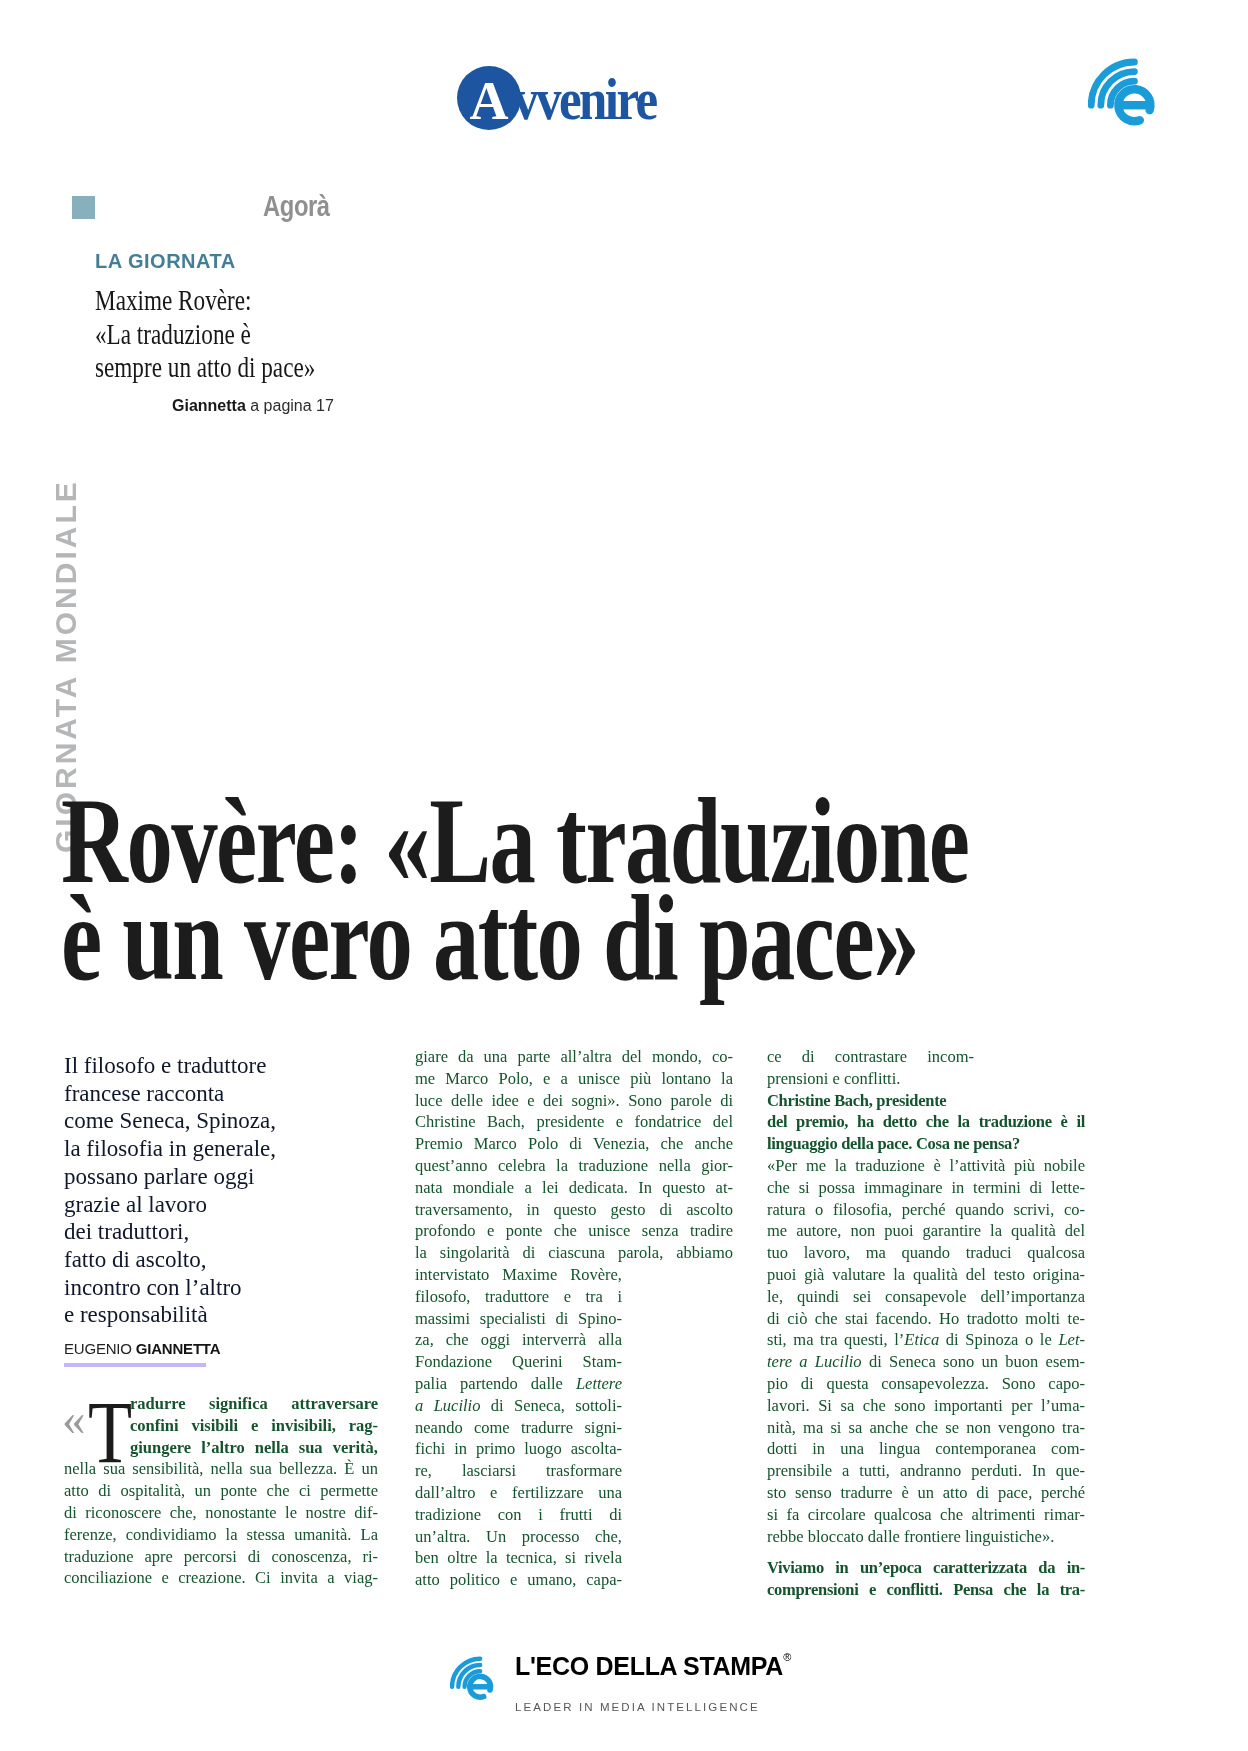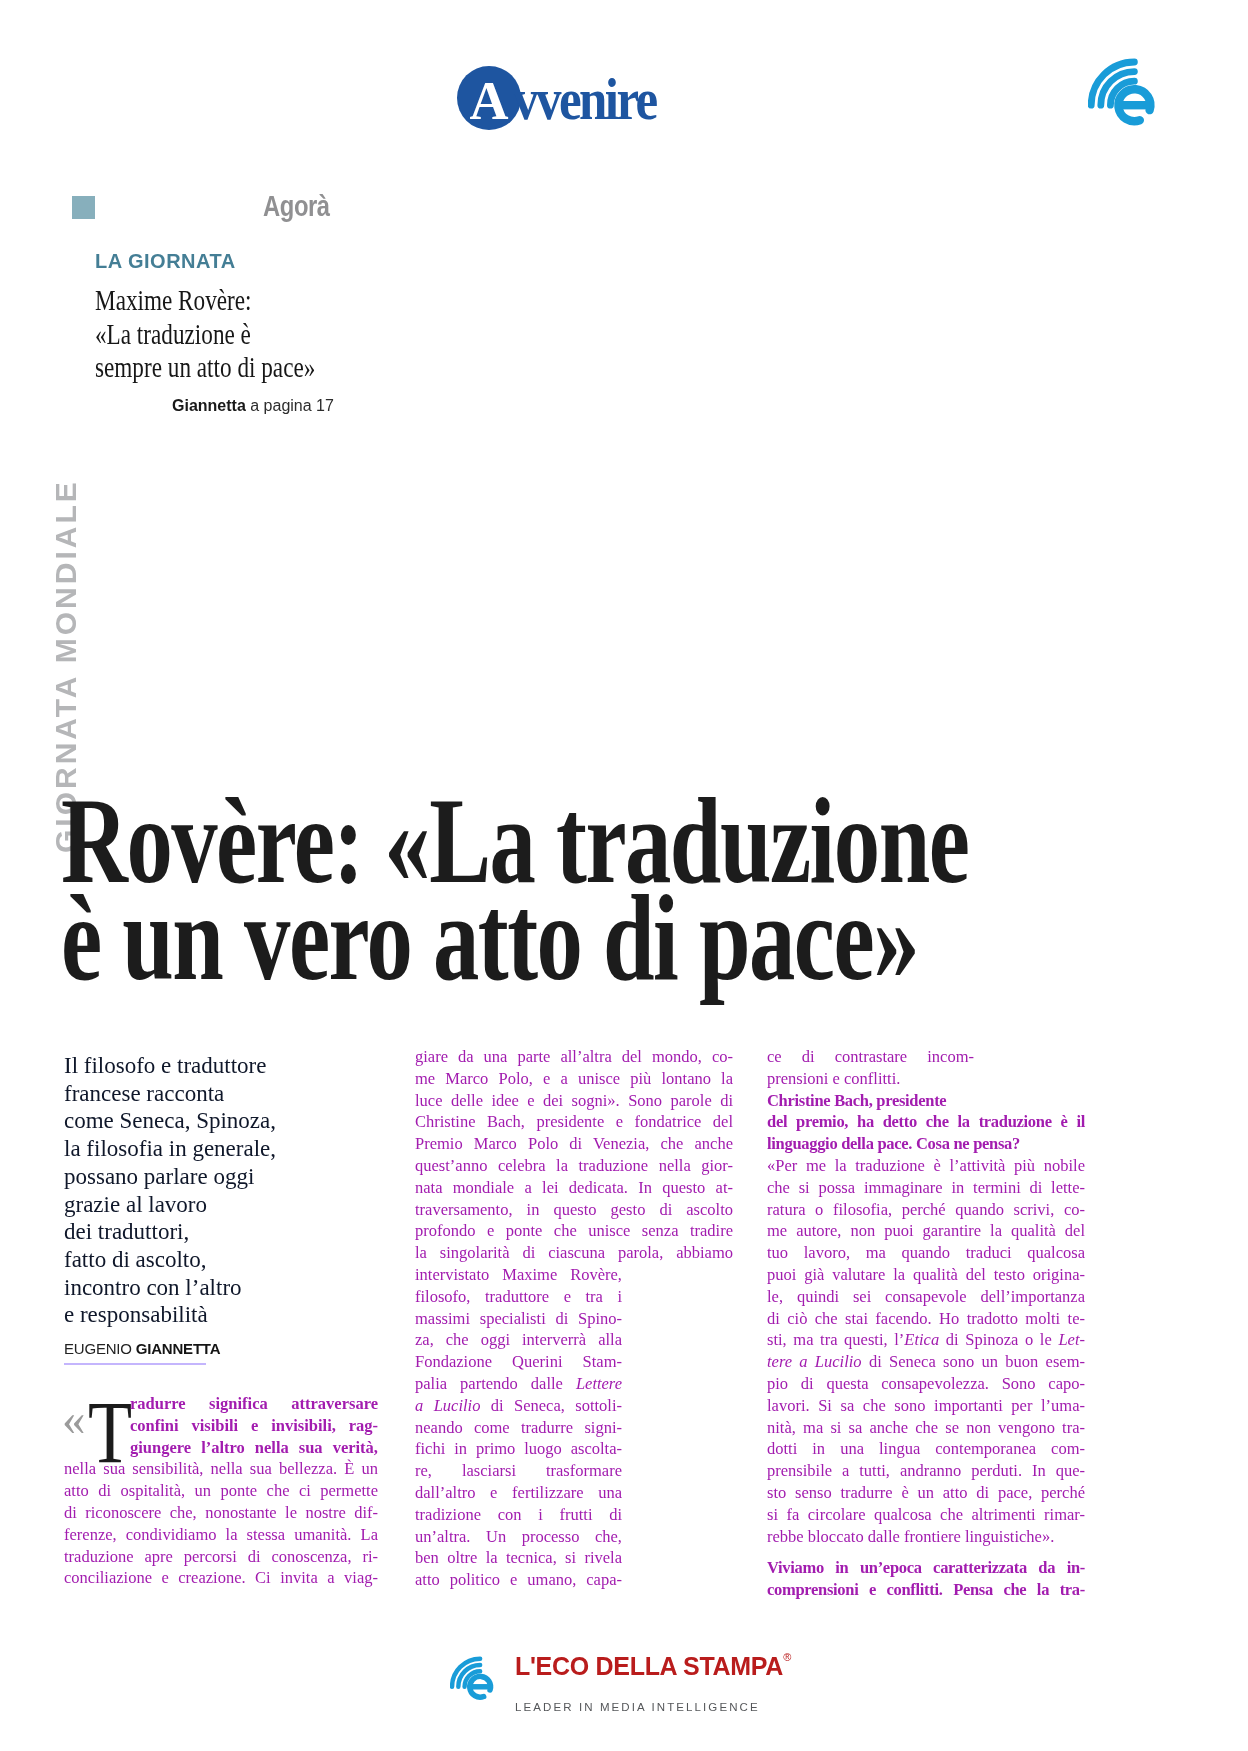--- a/index.html
+++ b/index.html
@@ -42,43 +42,43 @@
   .headline{left:61px;top:792px;width:1400px;font:700 122px/97px "Liberation Serif",serif;
             letter-spacing:-2px;color:#1c1c1c;transform:scaleX(.76);transform-origin:0 0;}
   .headline .ln{white-space:nowrap;text-align-last:left;}
 
   
   .standfirst{left:64px;top:1052px;width:330px;font:400 23px/27.7px "Liberation Serif",serif;color:#0f172a;}
   .standfirst .ln{white-space:nowrap;text-align-last:left;}
 
   
   .byline{left:64px;top:1340px;font:400 15px/17px "Liberation Sans",sans-serif;color:#222;
-          border-bottom:2px solid #c4b5fd;padding:0 0 6px 0;width:142px;letter-spacing:-.2px;white-space:nowrap;}
+          border-bottom:4px solid #c4b5fd;padding:0 0 6px 0;width:142px;letter-spacing:-.2px;white-space:nowrap;}
   .byline b{font-weight:700;color:#141414;}
 
   
-  .bodycol{font-size:16.5px;line-height:21.8px;color:#a21caf;}
+  .bodycol{font-size:16.5px;line-height:21.8px;color:#14532d;}
   .bodycol .ln{white-space:nowrap;text-align:justify;text-align-last:justify;}
   .bodycol .ln.n{padding-right:111px;}
   .bodycol .ln.e{text-align-last:left;}
   .bodycol .ln.b{font-weight:700;letter-spacing:-.3px;}
   .bodycol .ln.p{padding-left:66px;font-weight:bold;}
   .col1{left:64px;top:1393px;width:314px;}
   .col2{left:415px;top:1046px;width:318px;}
   .col3{left:767px;top:1046px;width:318px;}
 
   
   .dc-quote{left:62px;top:1396px;font:400 47px/47px "Liberation Serif",serif;color:var(--quote-gray);}
   .dc-letter{left:88px;top:1389px;font:400 88px/88px "Liberation Serif",serif;color:#1b1b1b;
              transform:scaleX(.82);transform-origin:0 0;}
 
   
   .footer{left:450px;top:1644px;display:flex;align-items:center;gap:13px;}
   .footer-txt{display:flex;flex-direction:column;}
-  .footer-brand{font:700 25px/27px "Liberation Sans",sans-serif;color:#b91c1c;letter-spacing:-.3px;white-space:nowrap;}
+  .footer-brand{font:700 25px/27px "Liberation Sans",sans-serif;color:#000000;letter-spacing:-.3px;white-space:nowrap;}
   .footer-brand sup{font-size:11px;vertical-align:14px;font-weight:400;}
   .footer-tagline{font:400 11.5px/13px "Liberation Sans",sans-serif;letter-spacing:2.1px;color:#55575a;margin-top:21px;white-space:nowrap;}
 </style>
 </head>
 <body>
 
 <div id="page">
 
   <div class="abs avvenire">
     <span class="av-disc">

